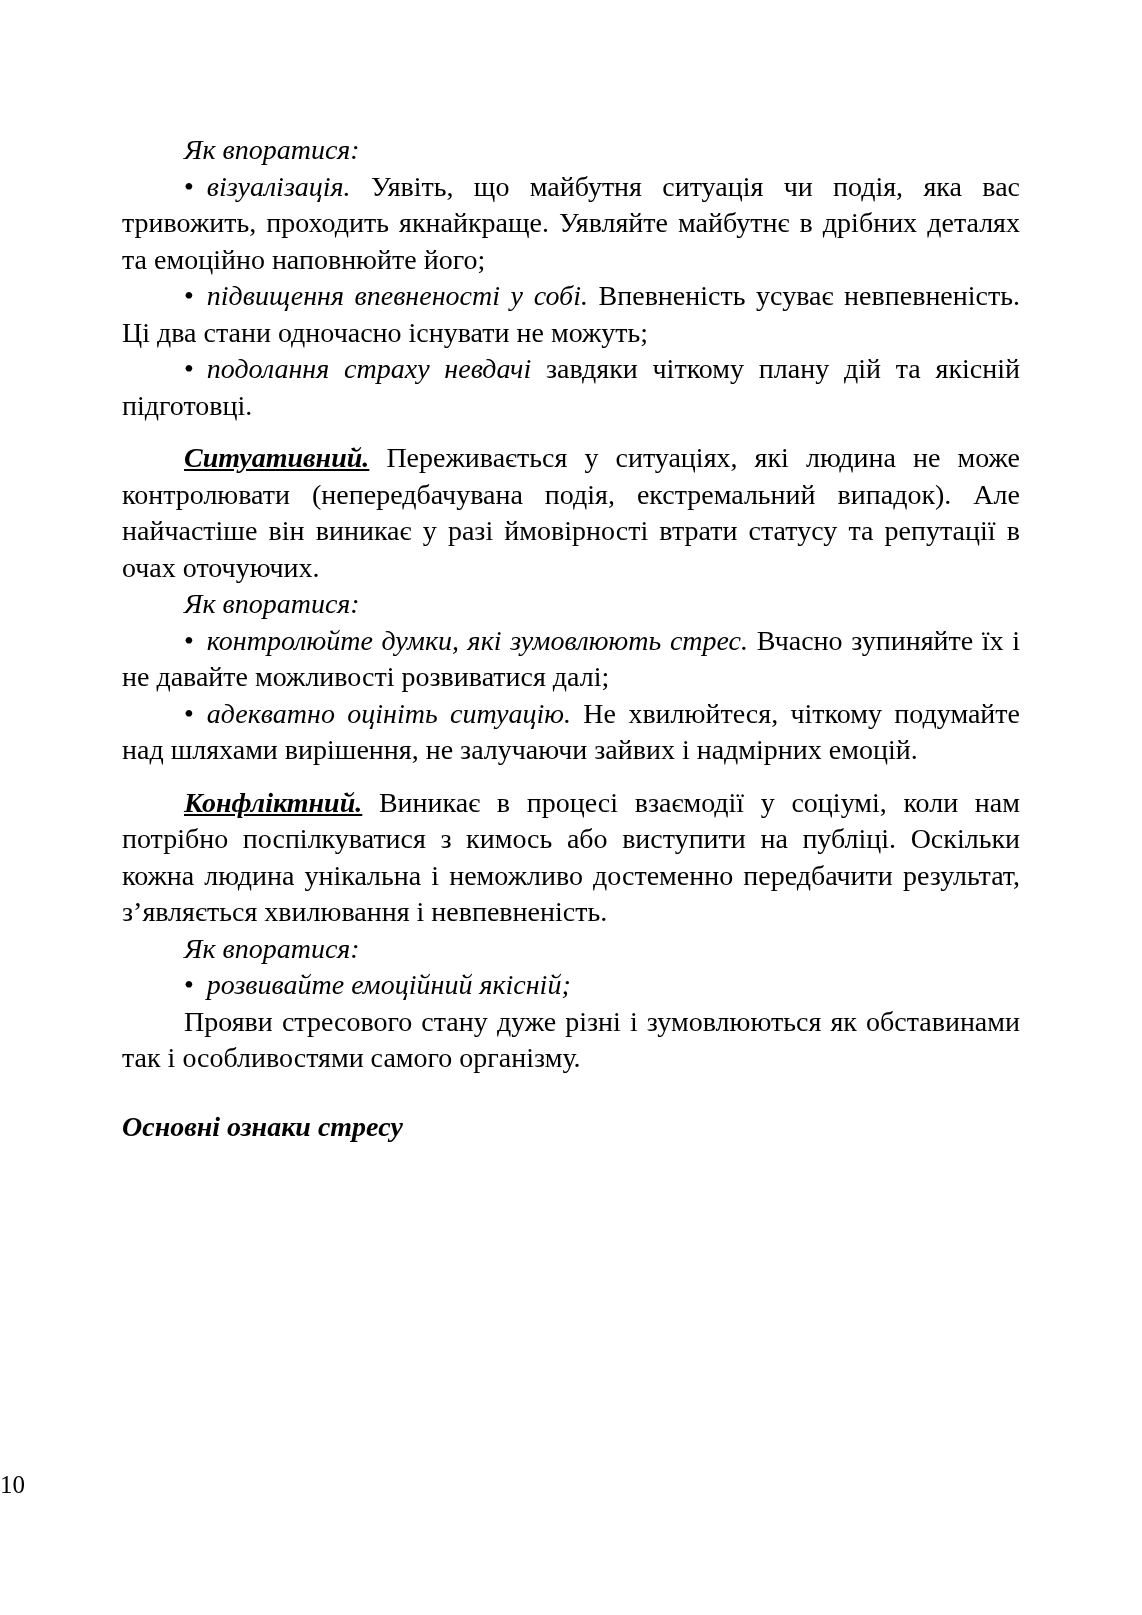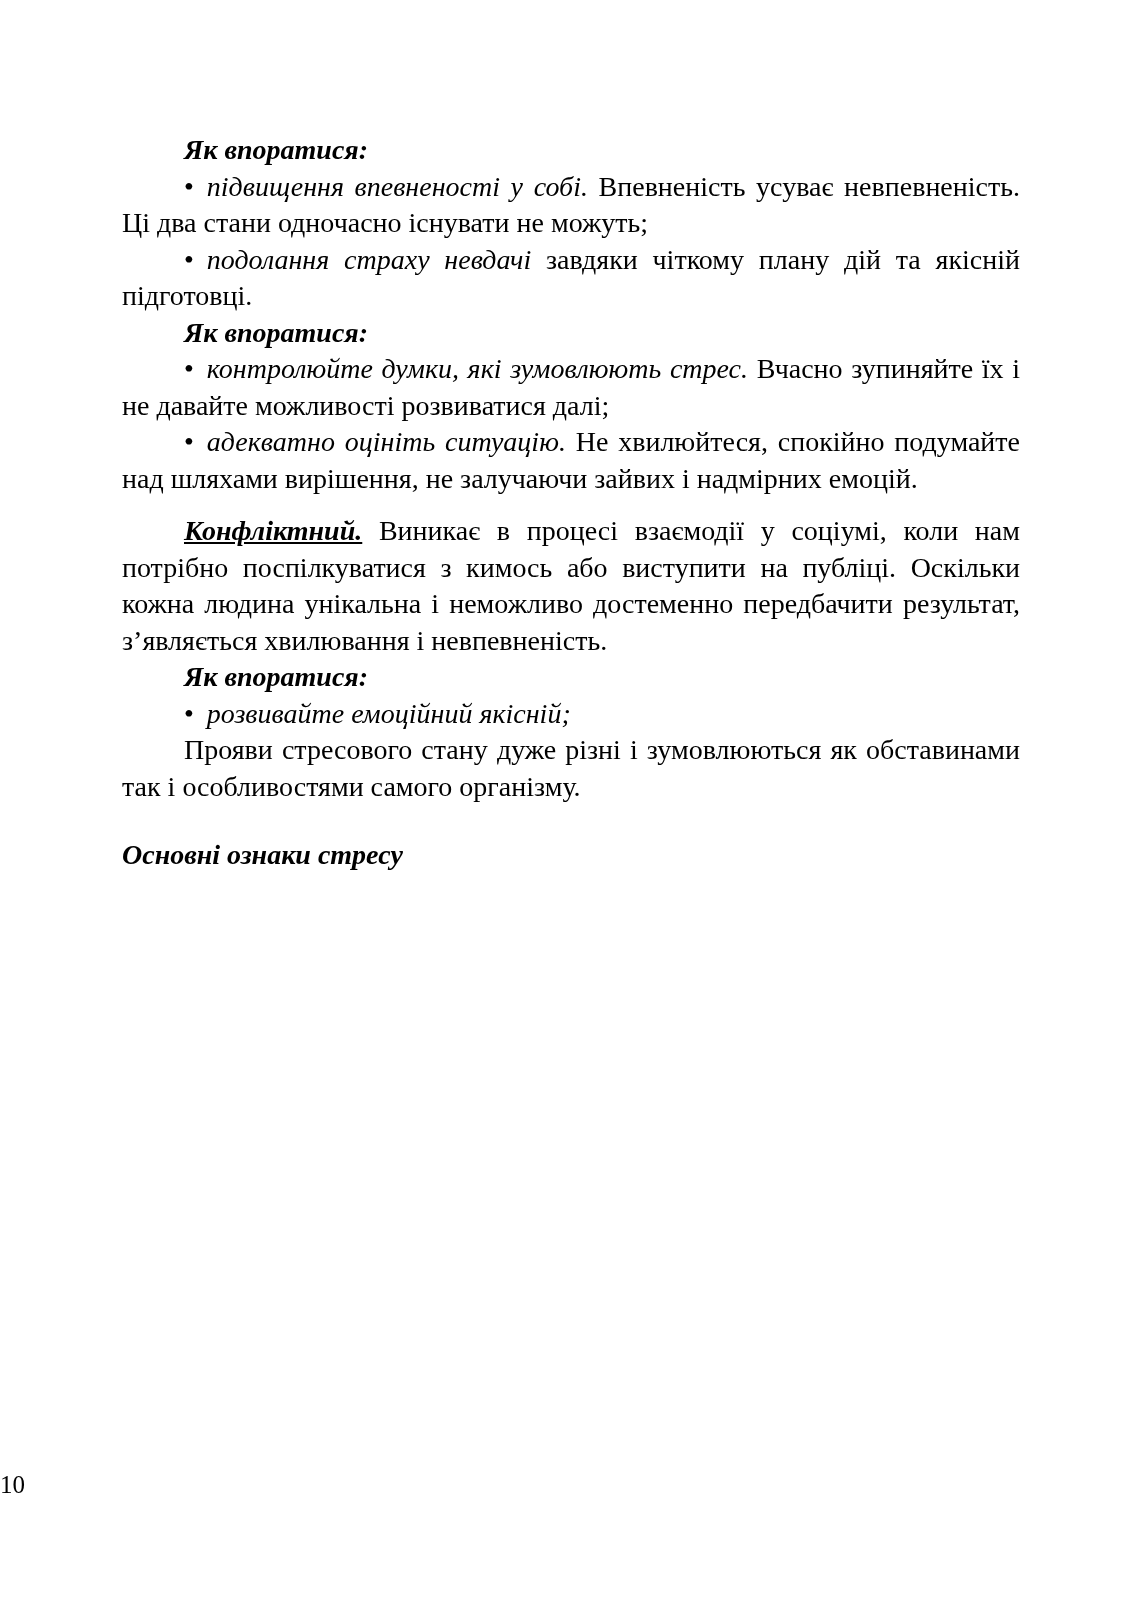--- a/index.html
+++ b/index.html
@@ -27,21 +27,21 @@
     width: 898px;
   }
   .content p {
     margin: 0;
     font-size: 28px;
     line-height: 36.5px;
     text-align: justify;
     text-indent: 62px;
   }
   .heading {
-    font-weight: bold;
+    font-weight: normal;
     font-style: italic;
     text-align: left !important;
   }
   .it {
     font-style: italic;
   }
   .term {
     font-weight: bold;
     font-style: italic;
     text-decoration: underline;
@@ -71,41 +71,47 @@
 </head>
 <body>
 
 <div class="page">
   <div class="content">
 
     <p class="heading">
       <span>Як впоратися:</span>
     </p>
 
+    <p class="body">
+      <span class="bullet">•</span><span class="it">візуалізація.</span><span> Уявіть, що майбутня ситуація чи подія, яка вас тривожить, проходить якнайкраще. Уявляйте майбутнє в дрібних деталях та емоційно наповнюйте його;</span>
+    </p>
 
 
     <p class="body">
       <span class="bullet">•</span><span class="it">підвищення впевненості у собі.</span><span> Впевненість усуває невпевненість. Ці два стани одночасно існувати не можуть;</span>
     </p>
 
     <p class="body">
       <span class="bullet">•</span><span class="it">подолання страху невдачі</span><span> завдяки чіткому плану дій та якісній підготовці.</span>
     </p>
 
+    <p class="body sect">
+      <span class="term">Ситуативний.</span><span> Переживається у ситуаціях, які людина не може контролювати (непередбачувана подія, екстремальний випадок). Але найчастіше він виникає у разі ймовірності втрати статусу та репутації в очах оточуючих.</span>
+    </p>
 
     <p class="heading">
       <span>Як впоратися:</span>
     </p>
 
     <p class="body">
       <span class="bullet">•</span><span class="it">контролюйте думки, які зумовлюють стрес.</span><span> Вчасно зупиняйте їх і не давайте можливості розвиватися далі;</span>
     </p>
 
     <p class="body">
-      <span class="bullet">•</span><span class="it">адекватно оцініть ситуацію.</span><span> Не хвилюйтеся, спокійно подумайте над шляхами вирішення, не залучаючи зайвих і надмірних емоцій.</span>
+      <span class="bullet">•</span><span class="it">адекватно оцініть ситуацію.</span><span> Не хвилюйтеся, чіткому подумайте над шляхами вирішення, не залучаючи зайвих і надмірних емоцій.</span>
     </p>
 
     <p class="body sect">
       <span class="term">Конфліктний.</span><span> Виникає в процесі взаємодії у соціумі, коли нам потрібно поспілкуватися з кимось або виступити на публіці. Оскільки кожна людина унікальна і неможливо достеменно передбачити результат, з’являється хвилювання і невпевненість.</span>
     </p>
 
     <p class="heading">
       <span>Як впоратися:</span>
     </p>
 

